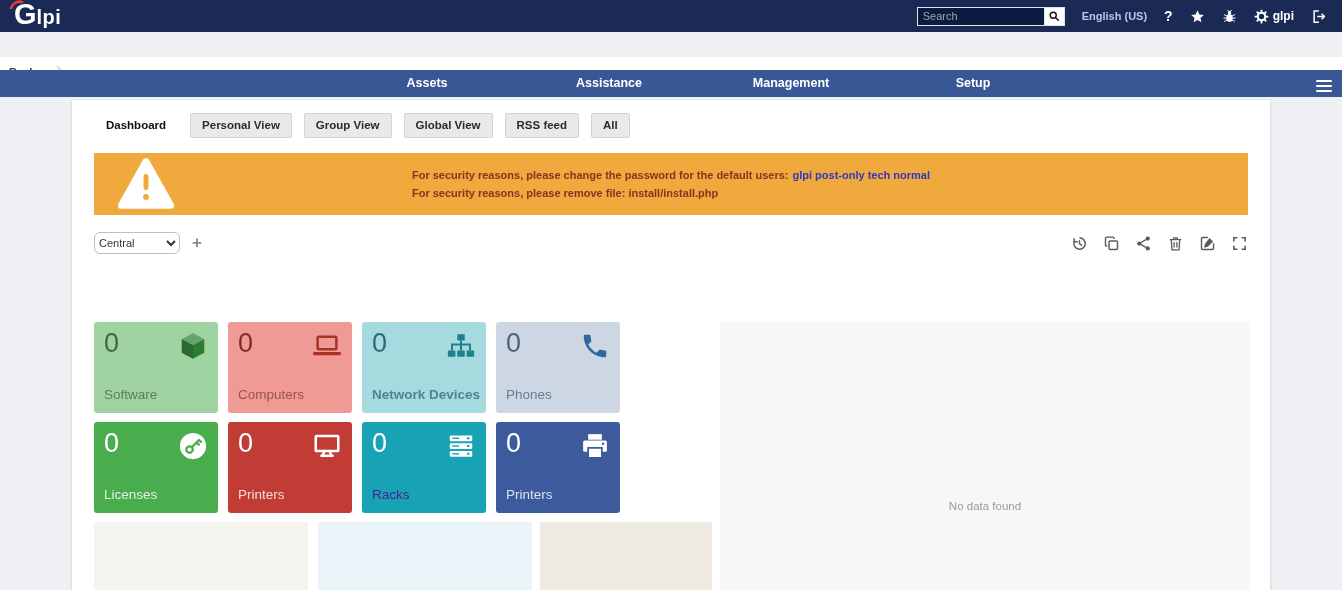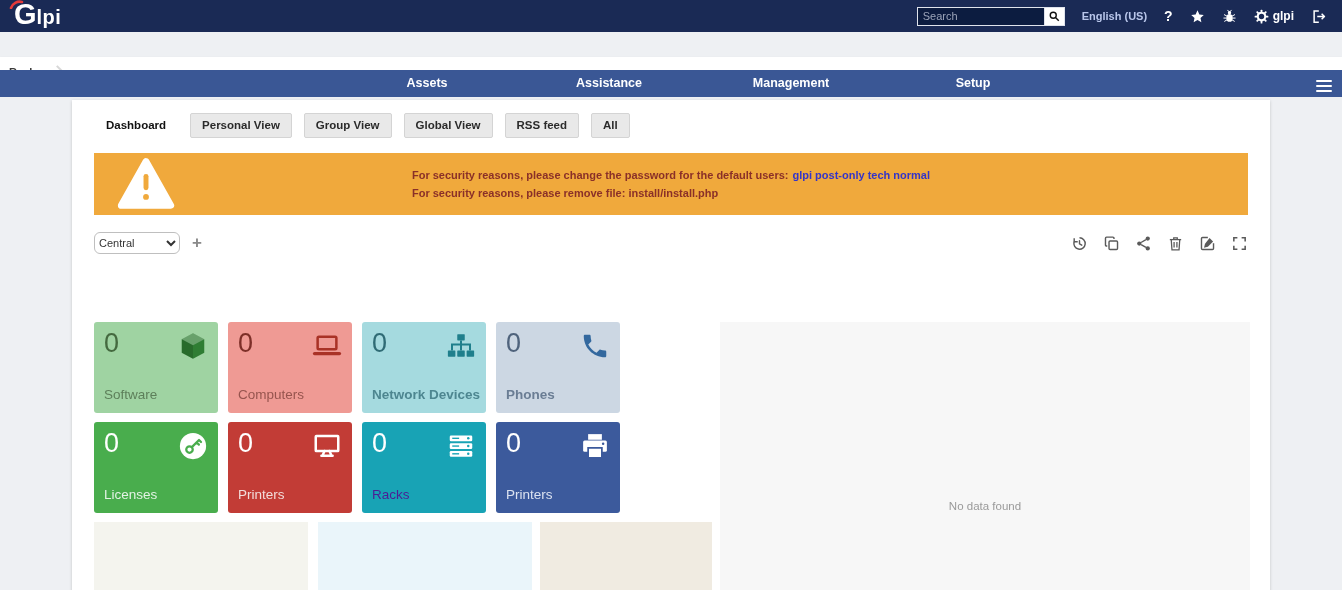--- a/index.html
+++ b/index.html
@@ -272,21 +272,21 @@
               <path d="M12 7.5v3.3M4.8 15.5v-4.7h14.4v4.7M12 10.8v4.7" stroke="currentColor" stroke-width="1.6" fill="none"></path>
             </svg></span>
         <div class="tile-label" style="color: rgb(77, 134, 144); font-weight: bold;">Network Devices</div>
       </div>
 
       <div class="tile t3" style="background: rgb(204, 215, 227); --tile-bg: #ccd7e3; color: rgb(79, 99, 124);">
         <div class="tile-count">0</div>
         <span class="tile-icon" style="color: rgb(51, 104, 158);"><svg viewBox="0 0 24 24" fill="currentColor">
               <path d="M6.62 10.79c1.44 2.83 3.76 5.14 6.59 6.59l2.2-2.2c.27-.27.67-.36 1.02-.24 1.12.37 2.33.57 3.57.57.55 0 1 .45 1 1V20c0 .55-.45 1-1 1-9.39 0-17-7.61-17-17 0-.55.45-1 1-1h3.5c.55 0 1 .45 1 1 0 1.25.2 2.45.57 3.57.11.35.03.74-.25 1.02l-2.2 2.2z"></path>
             </svg></span>
-        <div class="tile-label" style="color: rgb(106, 125, 148); font-weight: bold;">Phones</div>
+        <div class="tile-label" style="color: rgb(106, 125, 148);">Phones</div>
       </div>
 
       <div class="tile t4" style="background: rgb(73, 173, 77); --tile-bg: #49ad4d; color: rgb(255, 255, 255);">
         <div class="tile-count">0</div>
         <span class="tile-icon" style="color: rgb(255, 255, 255);"><svg viewBox="0 0 24 24">
               <circle cx="12" cy="12" r="10.5" fill="currentColor"></circle>
               <g stroke="var(--tile-bg)" stroke-width="1.8" fill="none" stroke-linecap="round">
                 <circle cx="9.2" cy="14.8" r="2.6"></circle>
                 <path d="M11.1 12.9 16.8 7.2M14.9 9.1l1.8 1.8M16.8 7.2l1.6 1.6"></path>
               </g>

